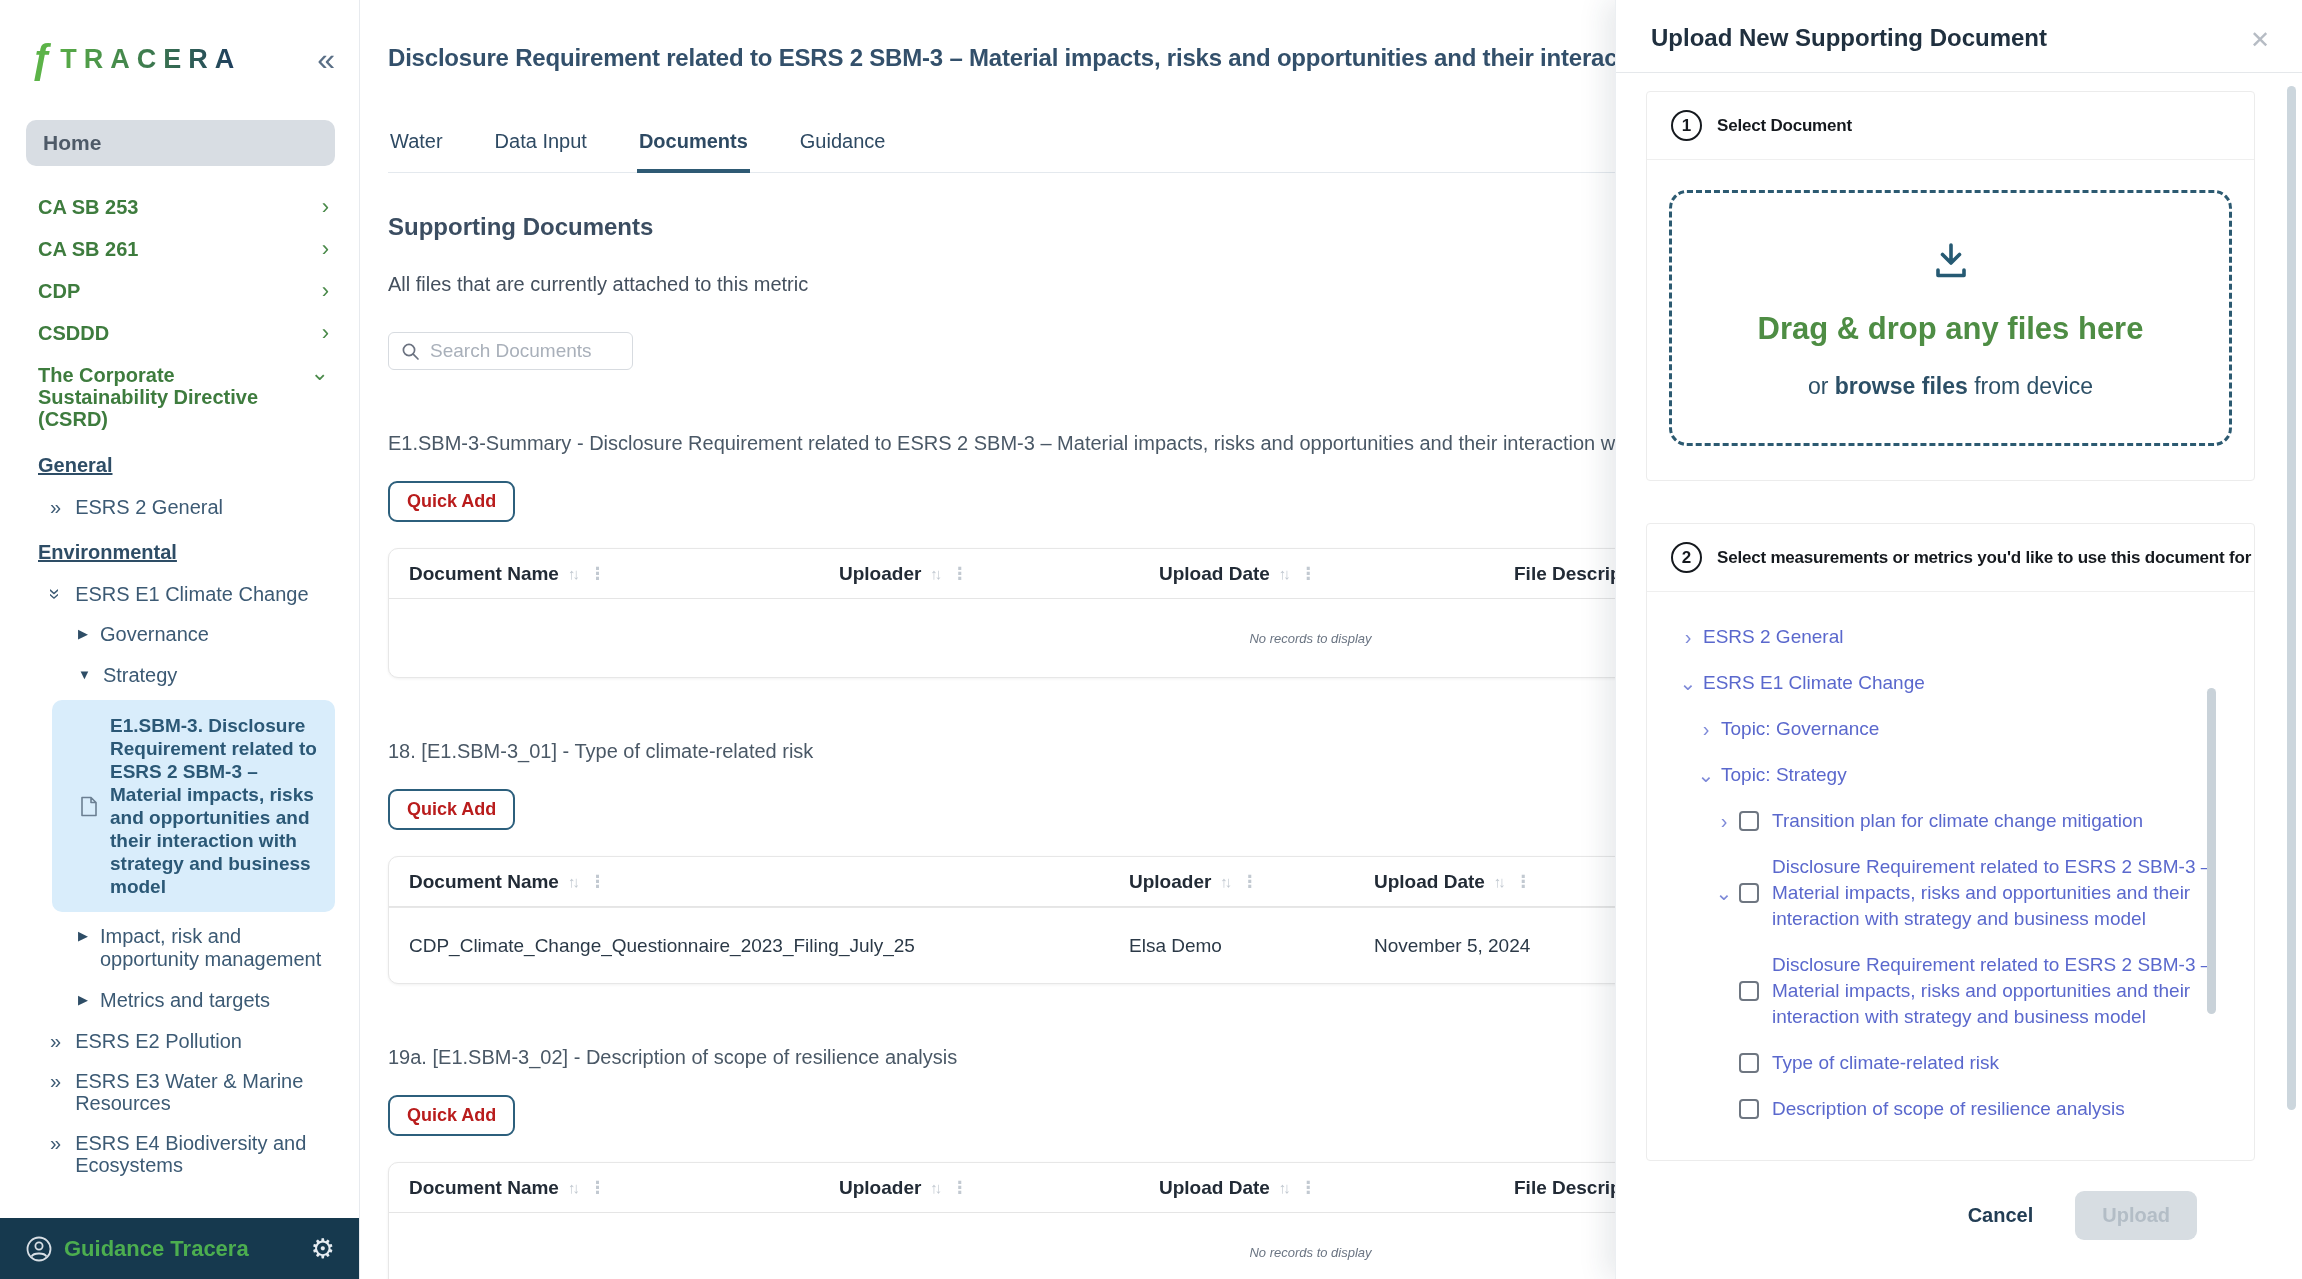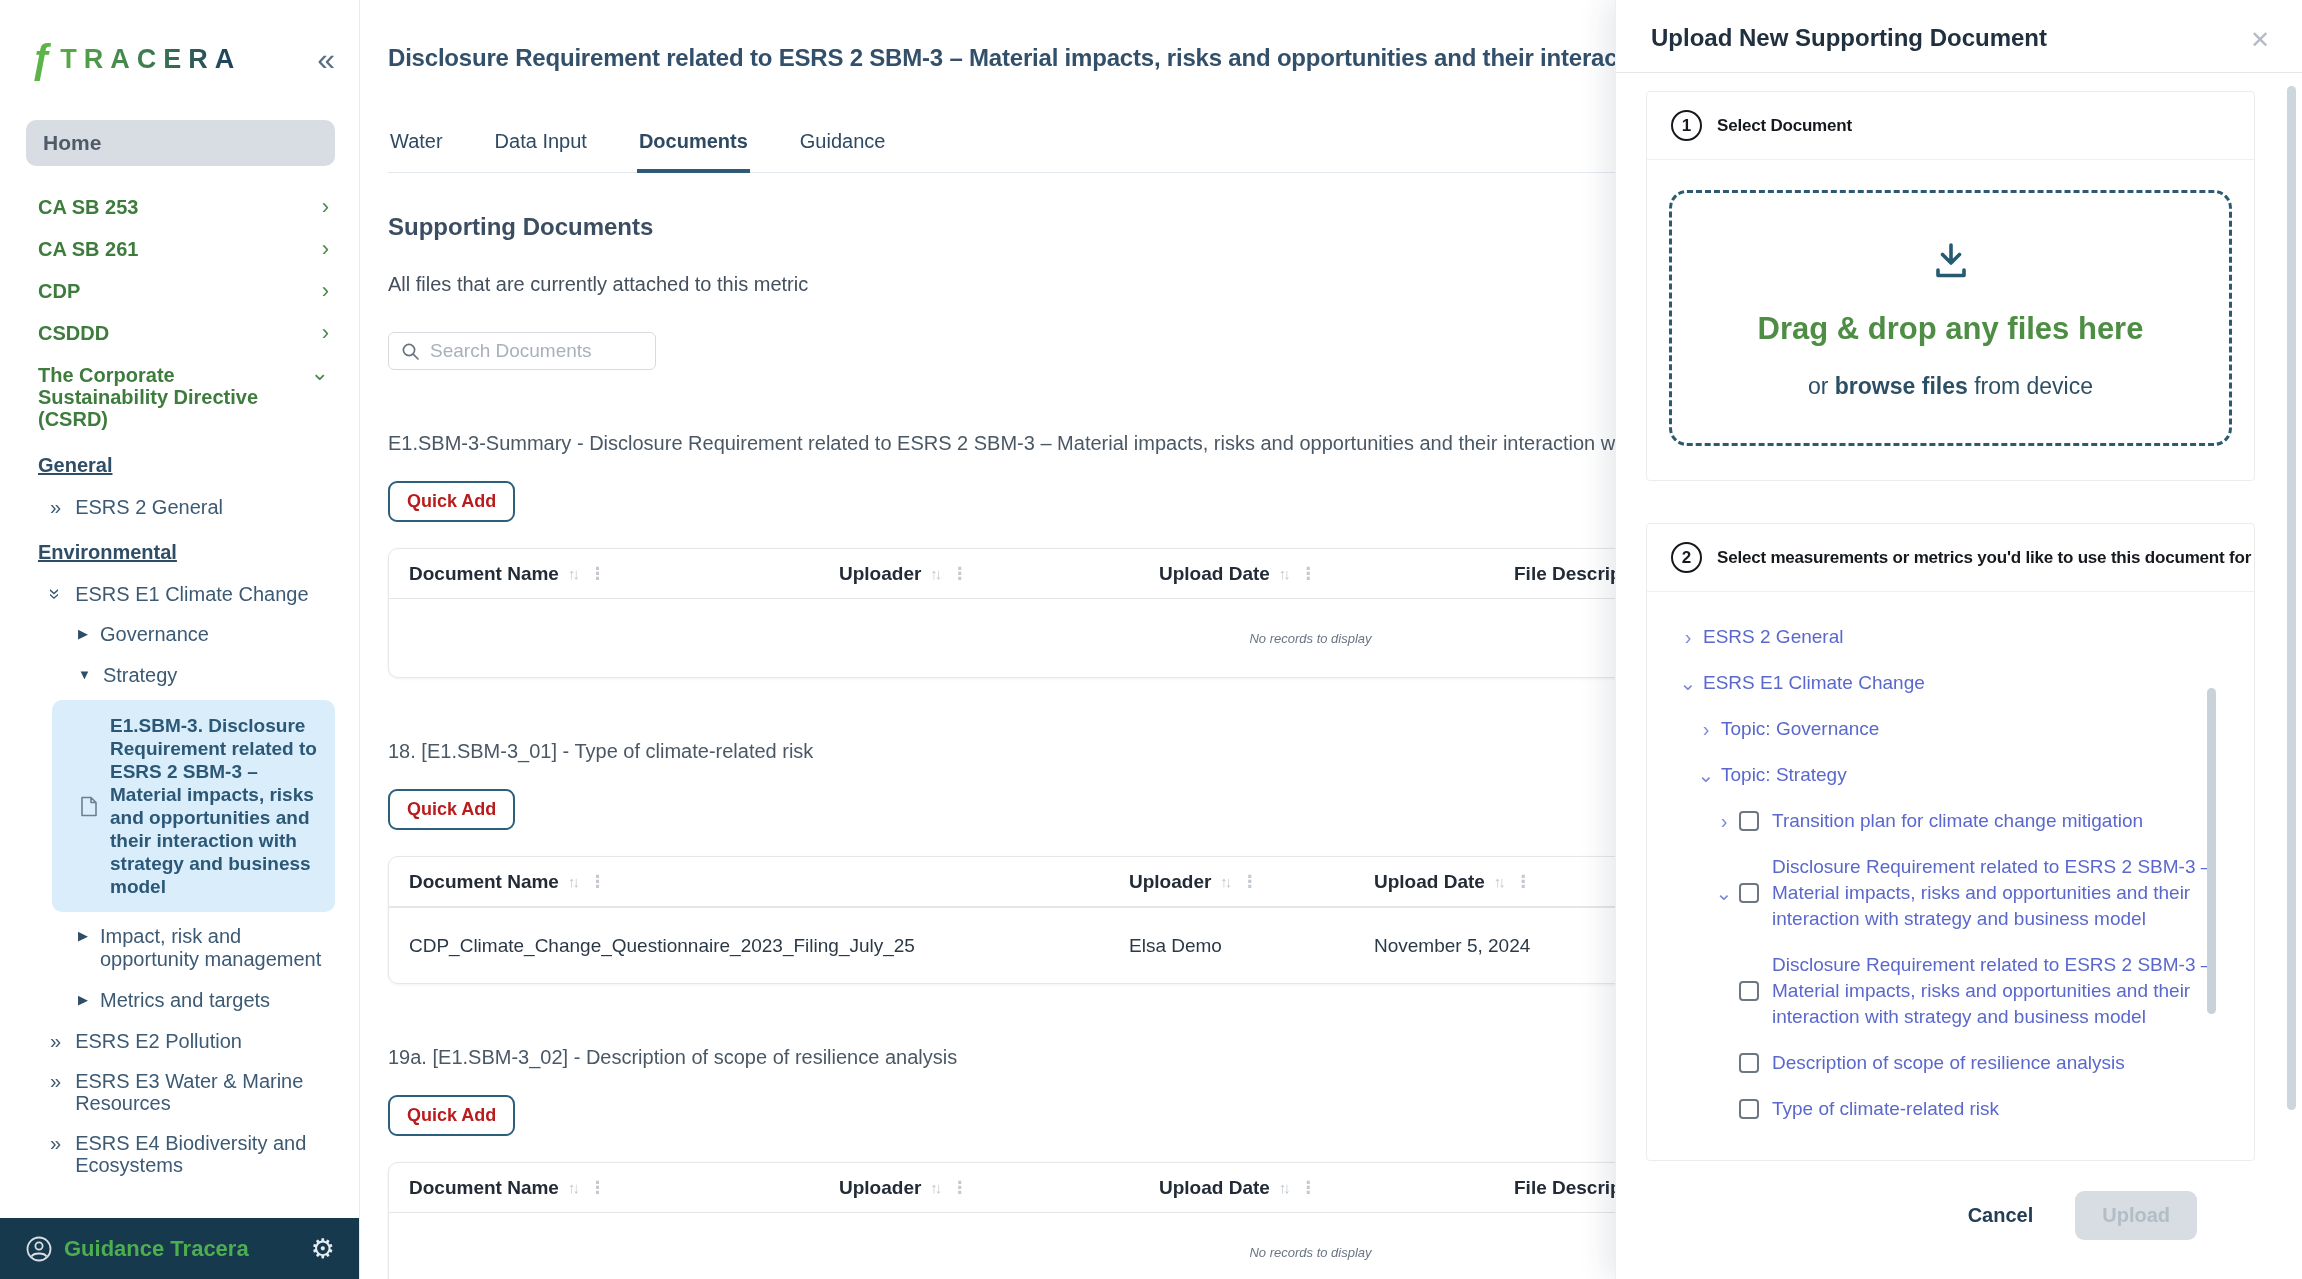--- a/index.html
+++ b/index.html
@@ -32,21 +32,21 @@
 
   
   .main { position:absolute; left:361px; top:0; width:1254px; height:1279px; overflow:hidden; background:#fff; }
   .main-inner { width:1880px; padding-left:27px; }
   .page-title { margin-top:44px; font-size:24px; font-weight:bold; color:#33506b; white-space:nowrap; letter-spacing:-0.2px; }
   .tabs { display:flex; gap:48px; margin-top:58px; border-bottom:1px solid #e4e9ee; width:1850px; }
   .tab { font-size:20px; color:#2e4a63; padding:0 2px 16px 2px; cursor:pointer; }
   .tab.active { font-weight:bold; border-bottom:4px solid #2e5a74; margin-bottom:-1px; }
   .h2 { margin-top:40px; font-size:24px; font-weight:bold; color:#3b4d61; }
   .sub { margin-top:32px; font-size:20px; color:#44505e; }
-  .search-box { margin-top:36px; width:268px; height:38px; border:1px solid #d7dbe0; border-radius:6px; display:flex; align-items:center; padding:0 12px; background:#fff; }
+  .search-box { margin-top:36px; width:245px; height:38px; border:1px solid #d7dbe0; border-radius:6px; display:flex; align-items:center; padding:0 12px; background:#fff; }
   .search-box input { border:none; outline:none; font-size:19px; color:#3b4754; width:100%; margin-left:10px; font-family:inherit; }
   .search-box input::placeholder { color:#a9b0ba; }
   .section-title { margin-top:62px; font-size:20px; color:#4a5866; white-space:nowrap; }
   .quick-add { margin-top:26px; display:inline-block; border:2px solid #2c5f7c; border-radius:9px; padding:8px 17px; font-size:18px; font-weight:bold; color:#b91c1c; background:#fff; cursor:pointer; }
   .card { margin-top:26px; width:1845px; border:1px solid #e7e7e7; border-radius:10px; box-shadow:0 1px 3px rgba(0,0,0,.06); background:#fff; }
   .thead { display:grid; align-items:center; min-height:50px; border-bottom:1px solid #e5e5e5; }
   .tableA { grid-template-columns:430px 320px 355px 1fr; }
   .tableB { grid-template-columns:720px 245px 1fr; }
   .th { display:flex; align-items:center; padding-left:20px; font-size:19px; font-weight:bold; color:#222b36; cursor:pointer; }
   .sort-ic { font-size:15px; color:#c2c9d1; letter-spacing:-3px; margin-left:9px; }
@@ -351,26 +351,26 @@
           <span class="sel-lbl">Disclosure Requirement related to ESRS 2 SBM-3 – Material impacts, risks and opportunities and their interaction with strategy and business model</span>
         </div>
         <div class="sel-row lv2">
           <span class="chev2"></span>
           <span class="box"></span>
           <span class="sel-lbl">Disclosure Requirement related to ESRS 2 SBM-3 – Material impacts, risks and opportunities and their interaction with strategy and business model</span>
         </div>
         <div class="sel-row lv2">
           <span class="chev2"></span>
           <span class="box"></span>
+          <span class="sel-lbl">Type of climate-related risk</span>
+        </div>
+        <div class="sel-row lv2">
+          <span class="chev2"></span>
+          <span class="box"></span>
           <span class="sel-lbl">Description of scope of resilience analysis</span>
-        </div>
-        <div class="sel-row lv2">
-          <span class="chev2"></span>
-          <span class="box"></span>
-          <span class="sel-lbl">Type of climate-related risk</span>
         </div>
         <div class="inner-scroll"></div>
       </div>
     </div>
 
     <div class="panel-actions">
       <button class="cancel-btn">Cancel</button>
       <button class="upload-btn" disabled="">Upload</button>
     </div>
 

